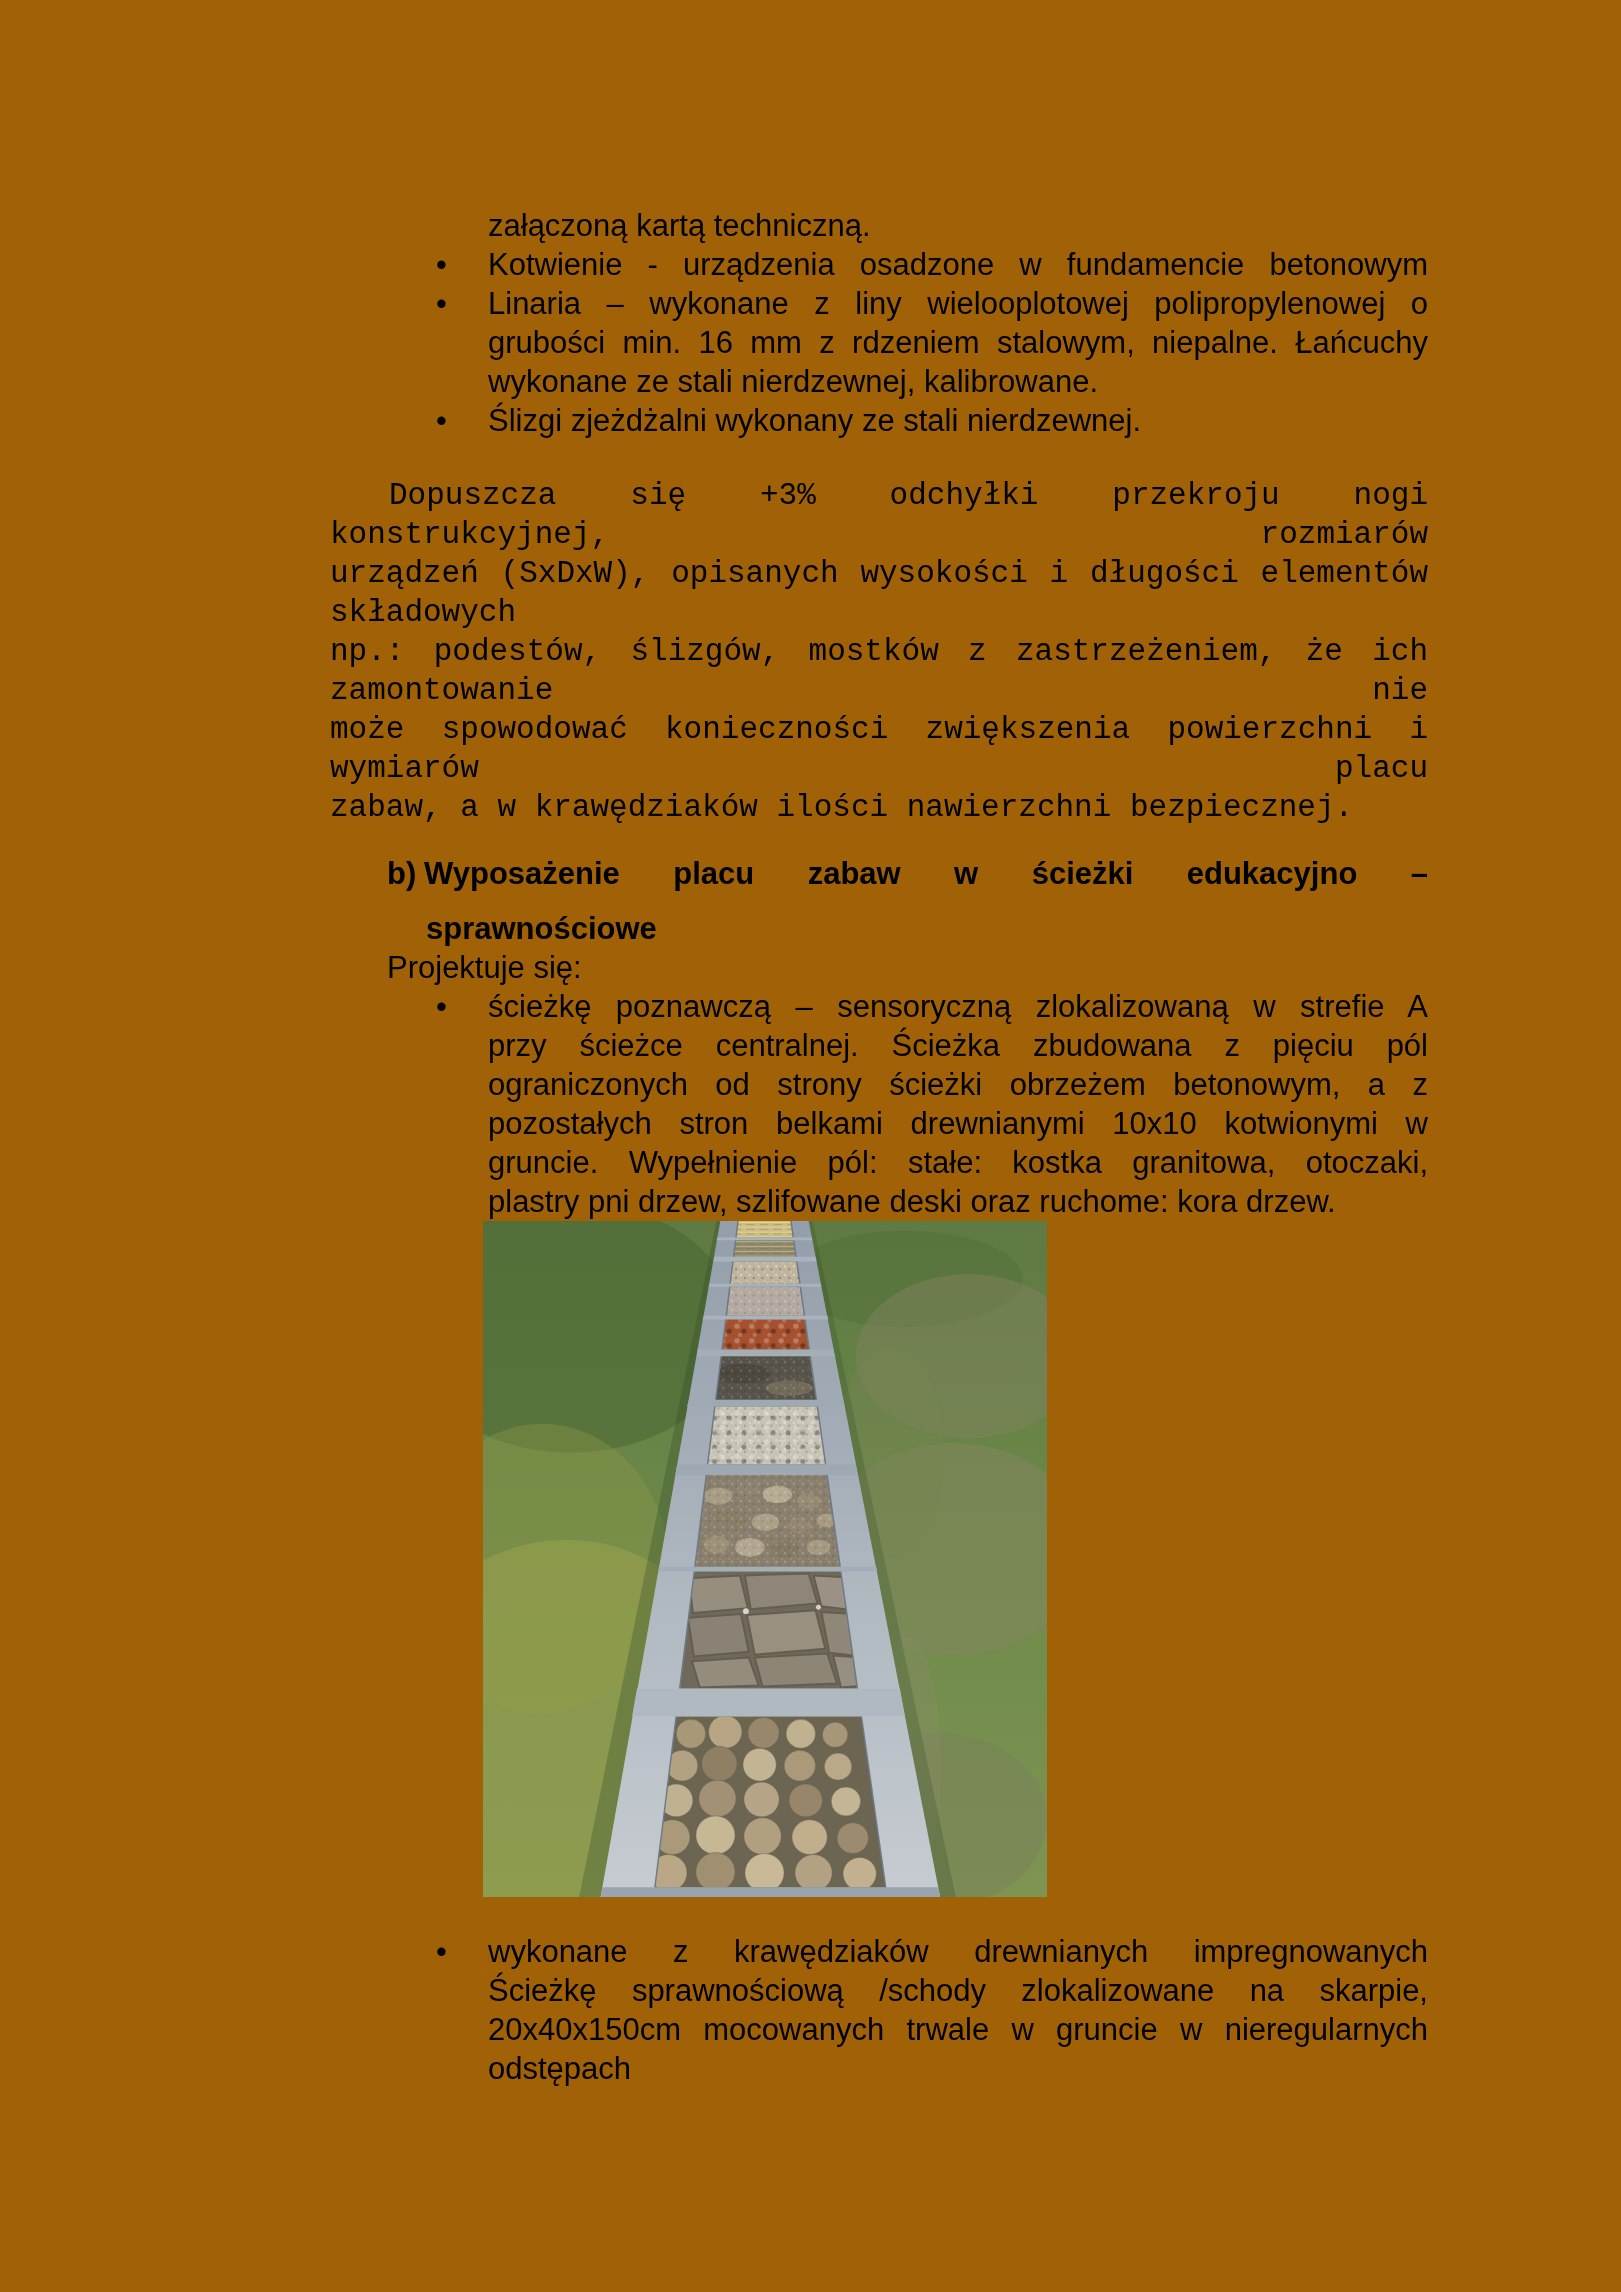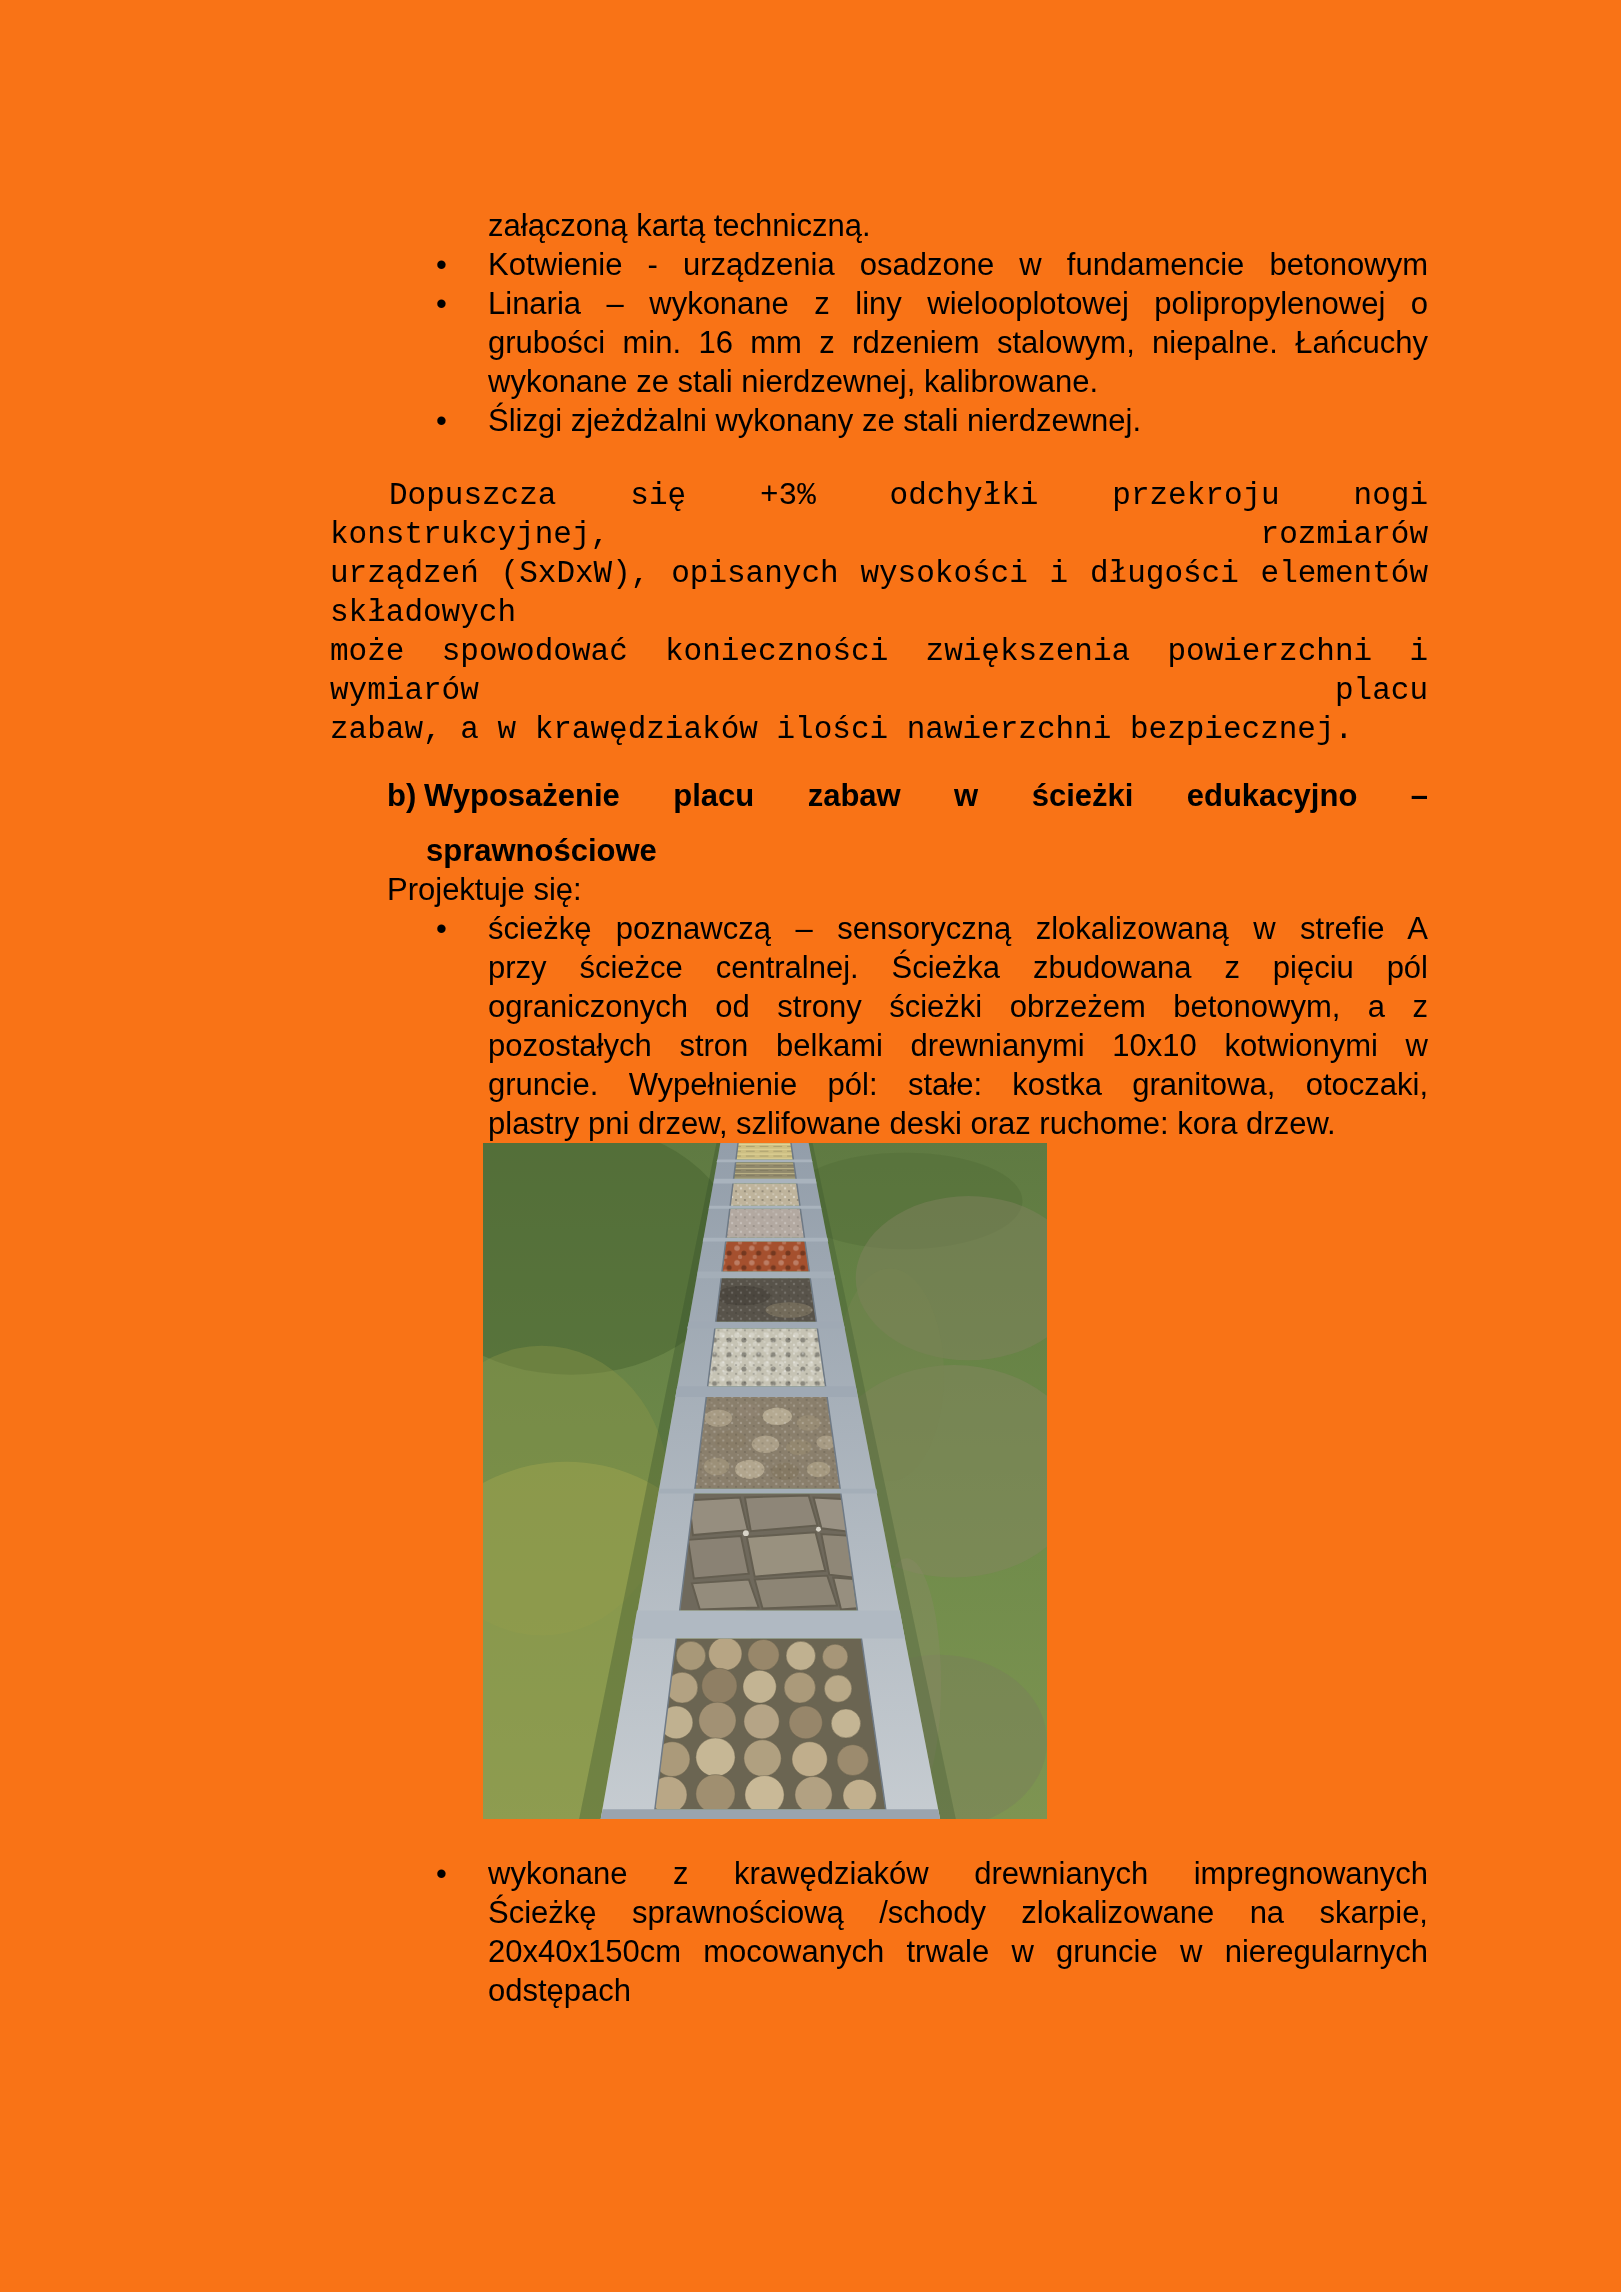--- a/index.html
+++ b/index.html
@@ -1,21 +1,21 @@
 <!DOCTYPE html>
 <html lang="pl"><head>
 <meta charset="utf-8">
 <title>Dokument – specyfikacja placu zabaw</title>
 <style>
   html, body { margin: 0; padding: 0; background: #ffffff; }
   .page {
     position: relative;
     width: 1621px;
     height: 2293px;
-    background: #f97316;
+    background: #a16207;
     font-family: "Liberation Sans", "DejaVu Sans", sans-serif;
     font-size: 31px;
     line-height: 39px;
     color: #000000;
     overflow: hidden;
   }
   .content {
     position: absolute;
     left: 330px;
     top: 206px;
@@ -77,20 +77,21 @@
     <div class="bullet-item">
       <span class="bullet-dot">•</span>
       <div>
         <div class="jline last">Ślizgi zjeżdżalni wykonany ze stali nierdzewnej.</div>
       </div>
     </div>
 
     <div class="para">
       <div class="jline first">Dopuszcza się +3% odchyłki przekroju nogi konstrukcyjnej, rozmiarów</div>
       <div class="jline">urządzeń (SxDxW), opisanych wysokości i długości elementów składowych</div>
+      <div class="jline">np.: podestów, ślizgów, mostków z zastrzeżeniem, że ich zamontowanie nie</div>
       <div class="jline">może spowodować konieczności zwiększenia powierzchni i wymiarów placu</div>
       <div class="jline last">zabaw, a w krawędziaków ilości nawierzchni bezpiecznej.</div>
     </div>
 
     <div class="heading">
       <div class="h-line1">
         <span class="h-marker">b)</span>
         <span class="h-text jline">Wyposażenie placu zabaw w ścieżki edukacyjno –</span>
       </div>
       <div class="h-line2">sprawnościowe</div>

